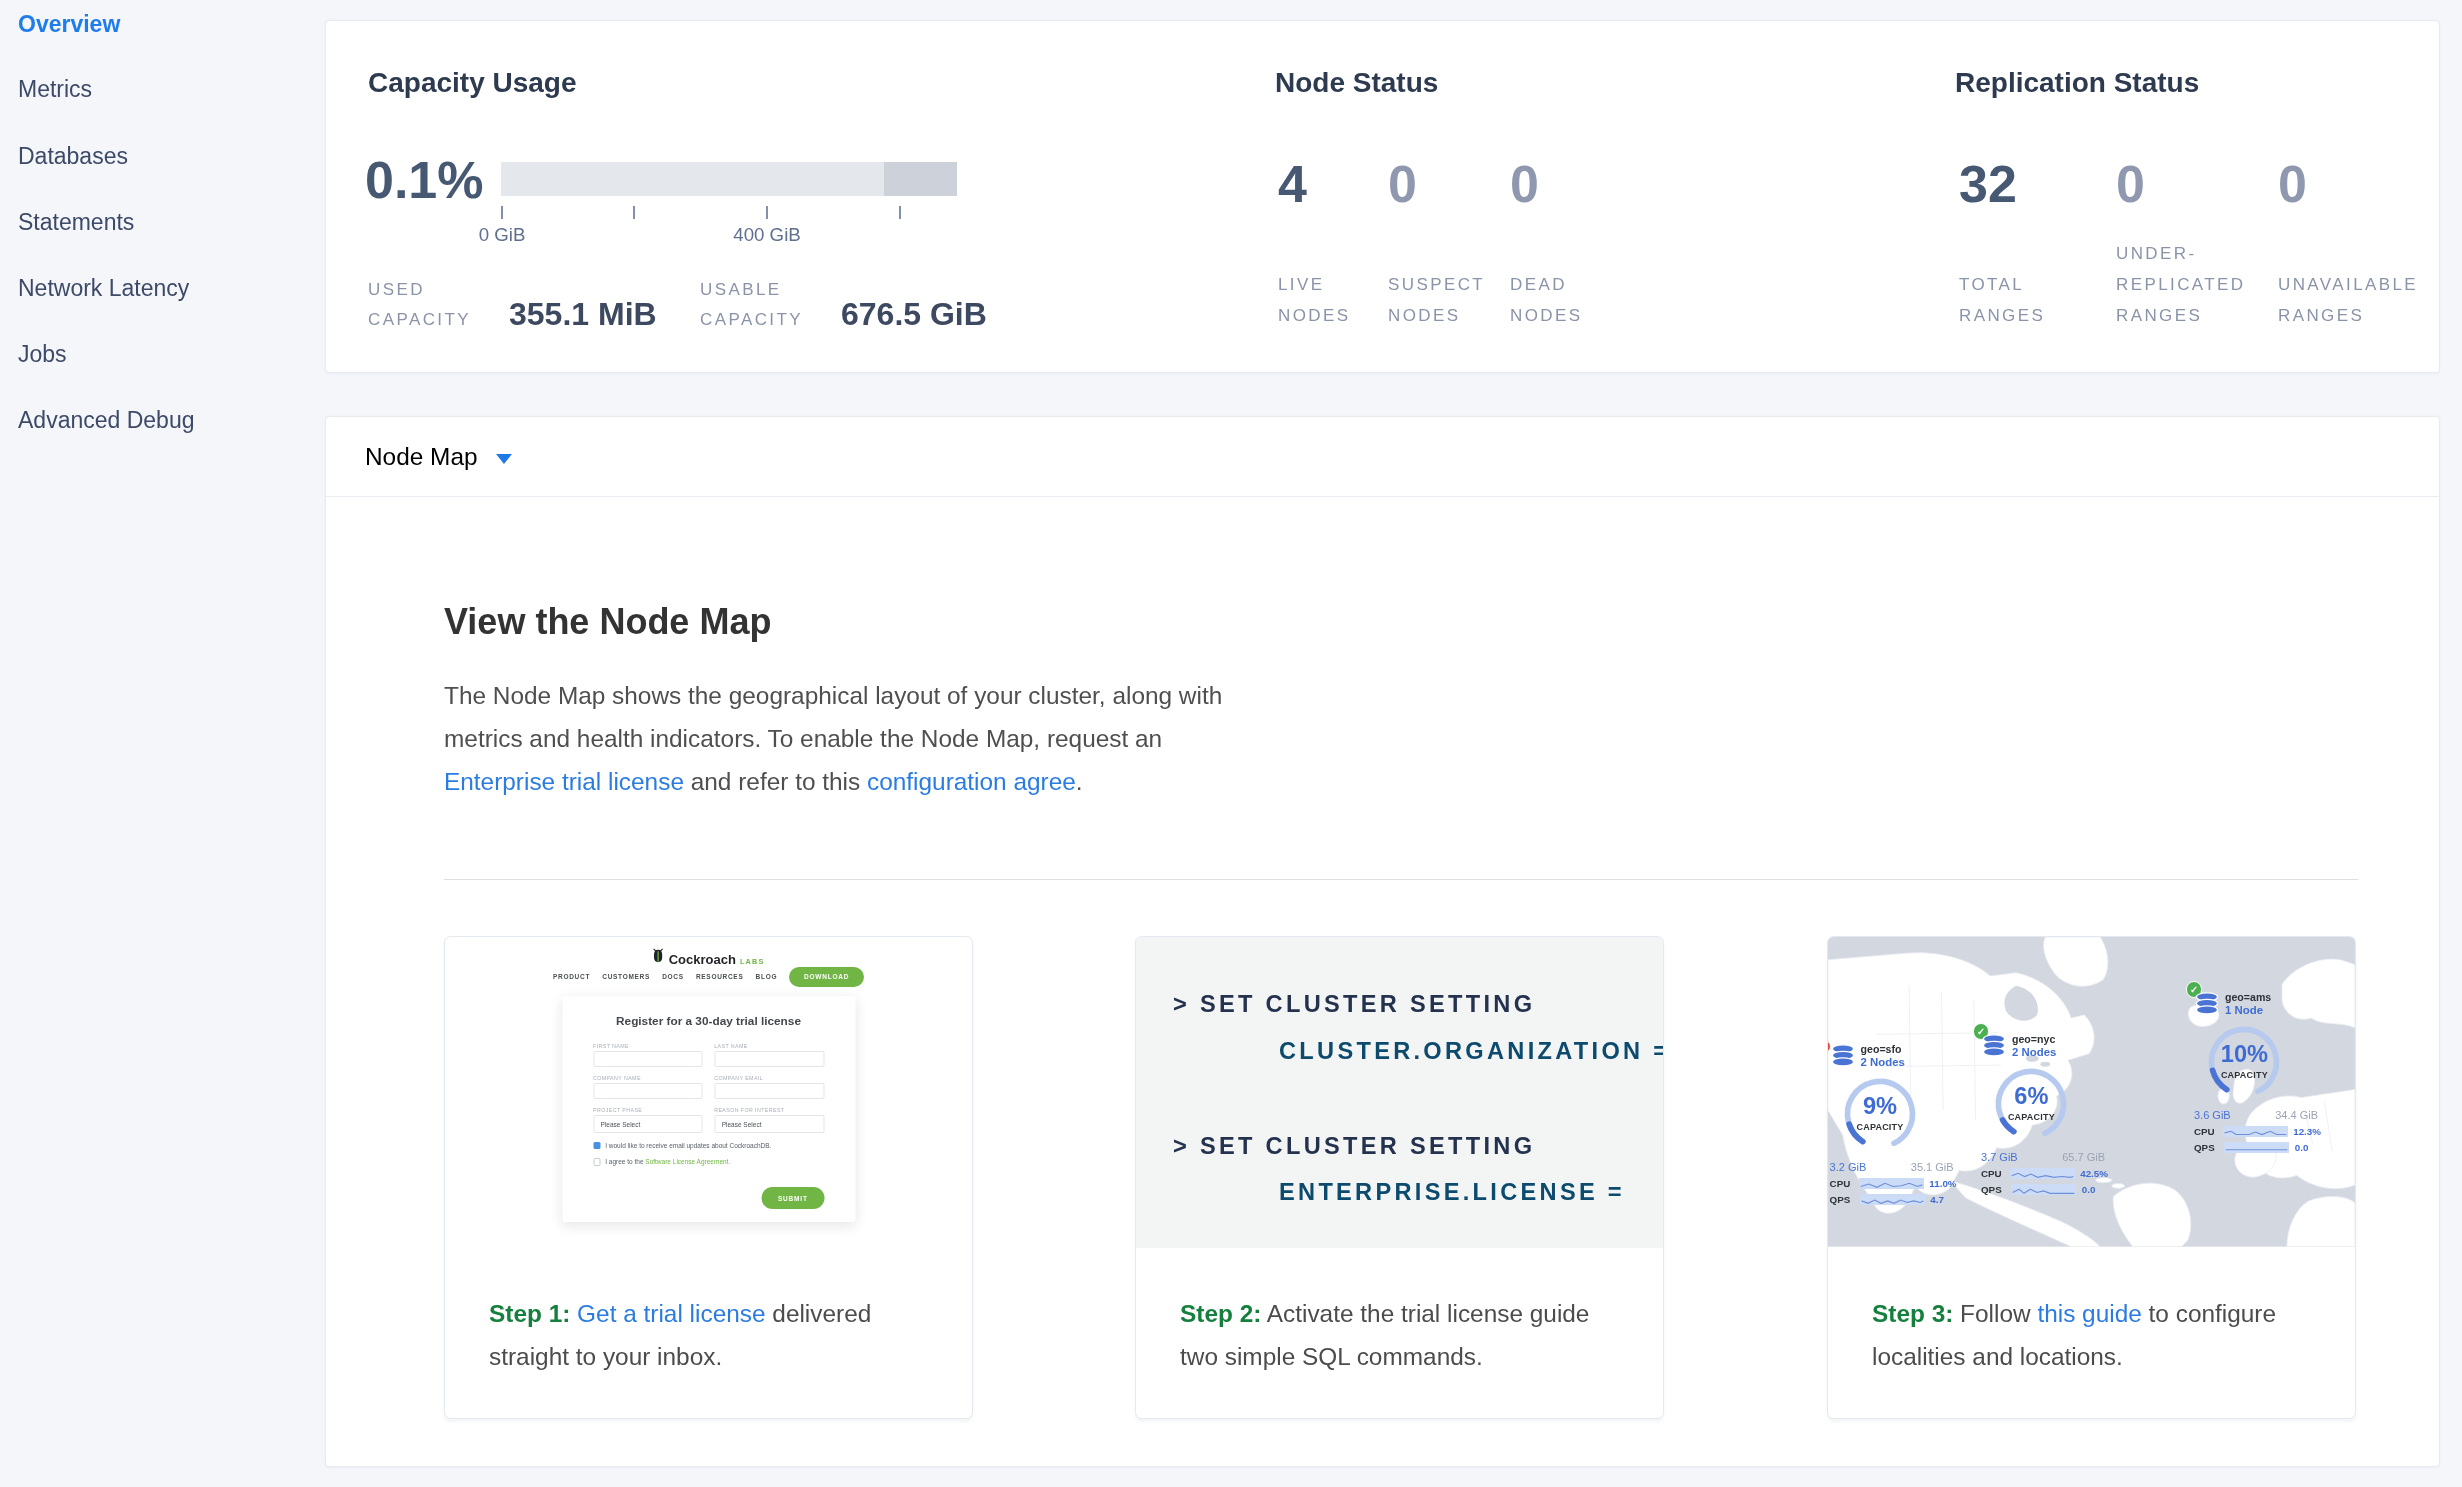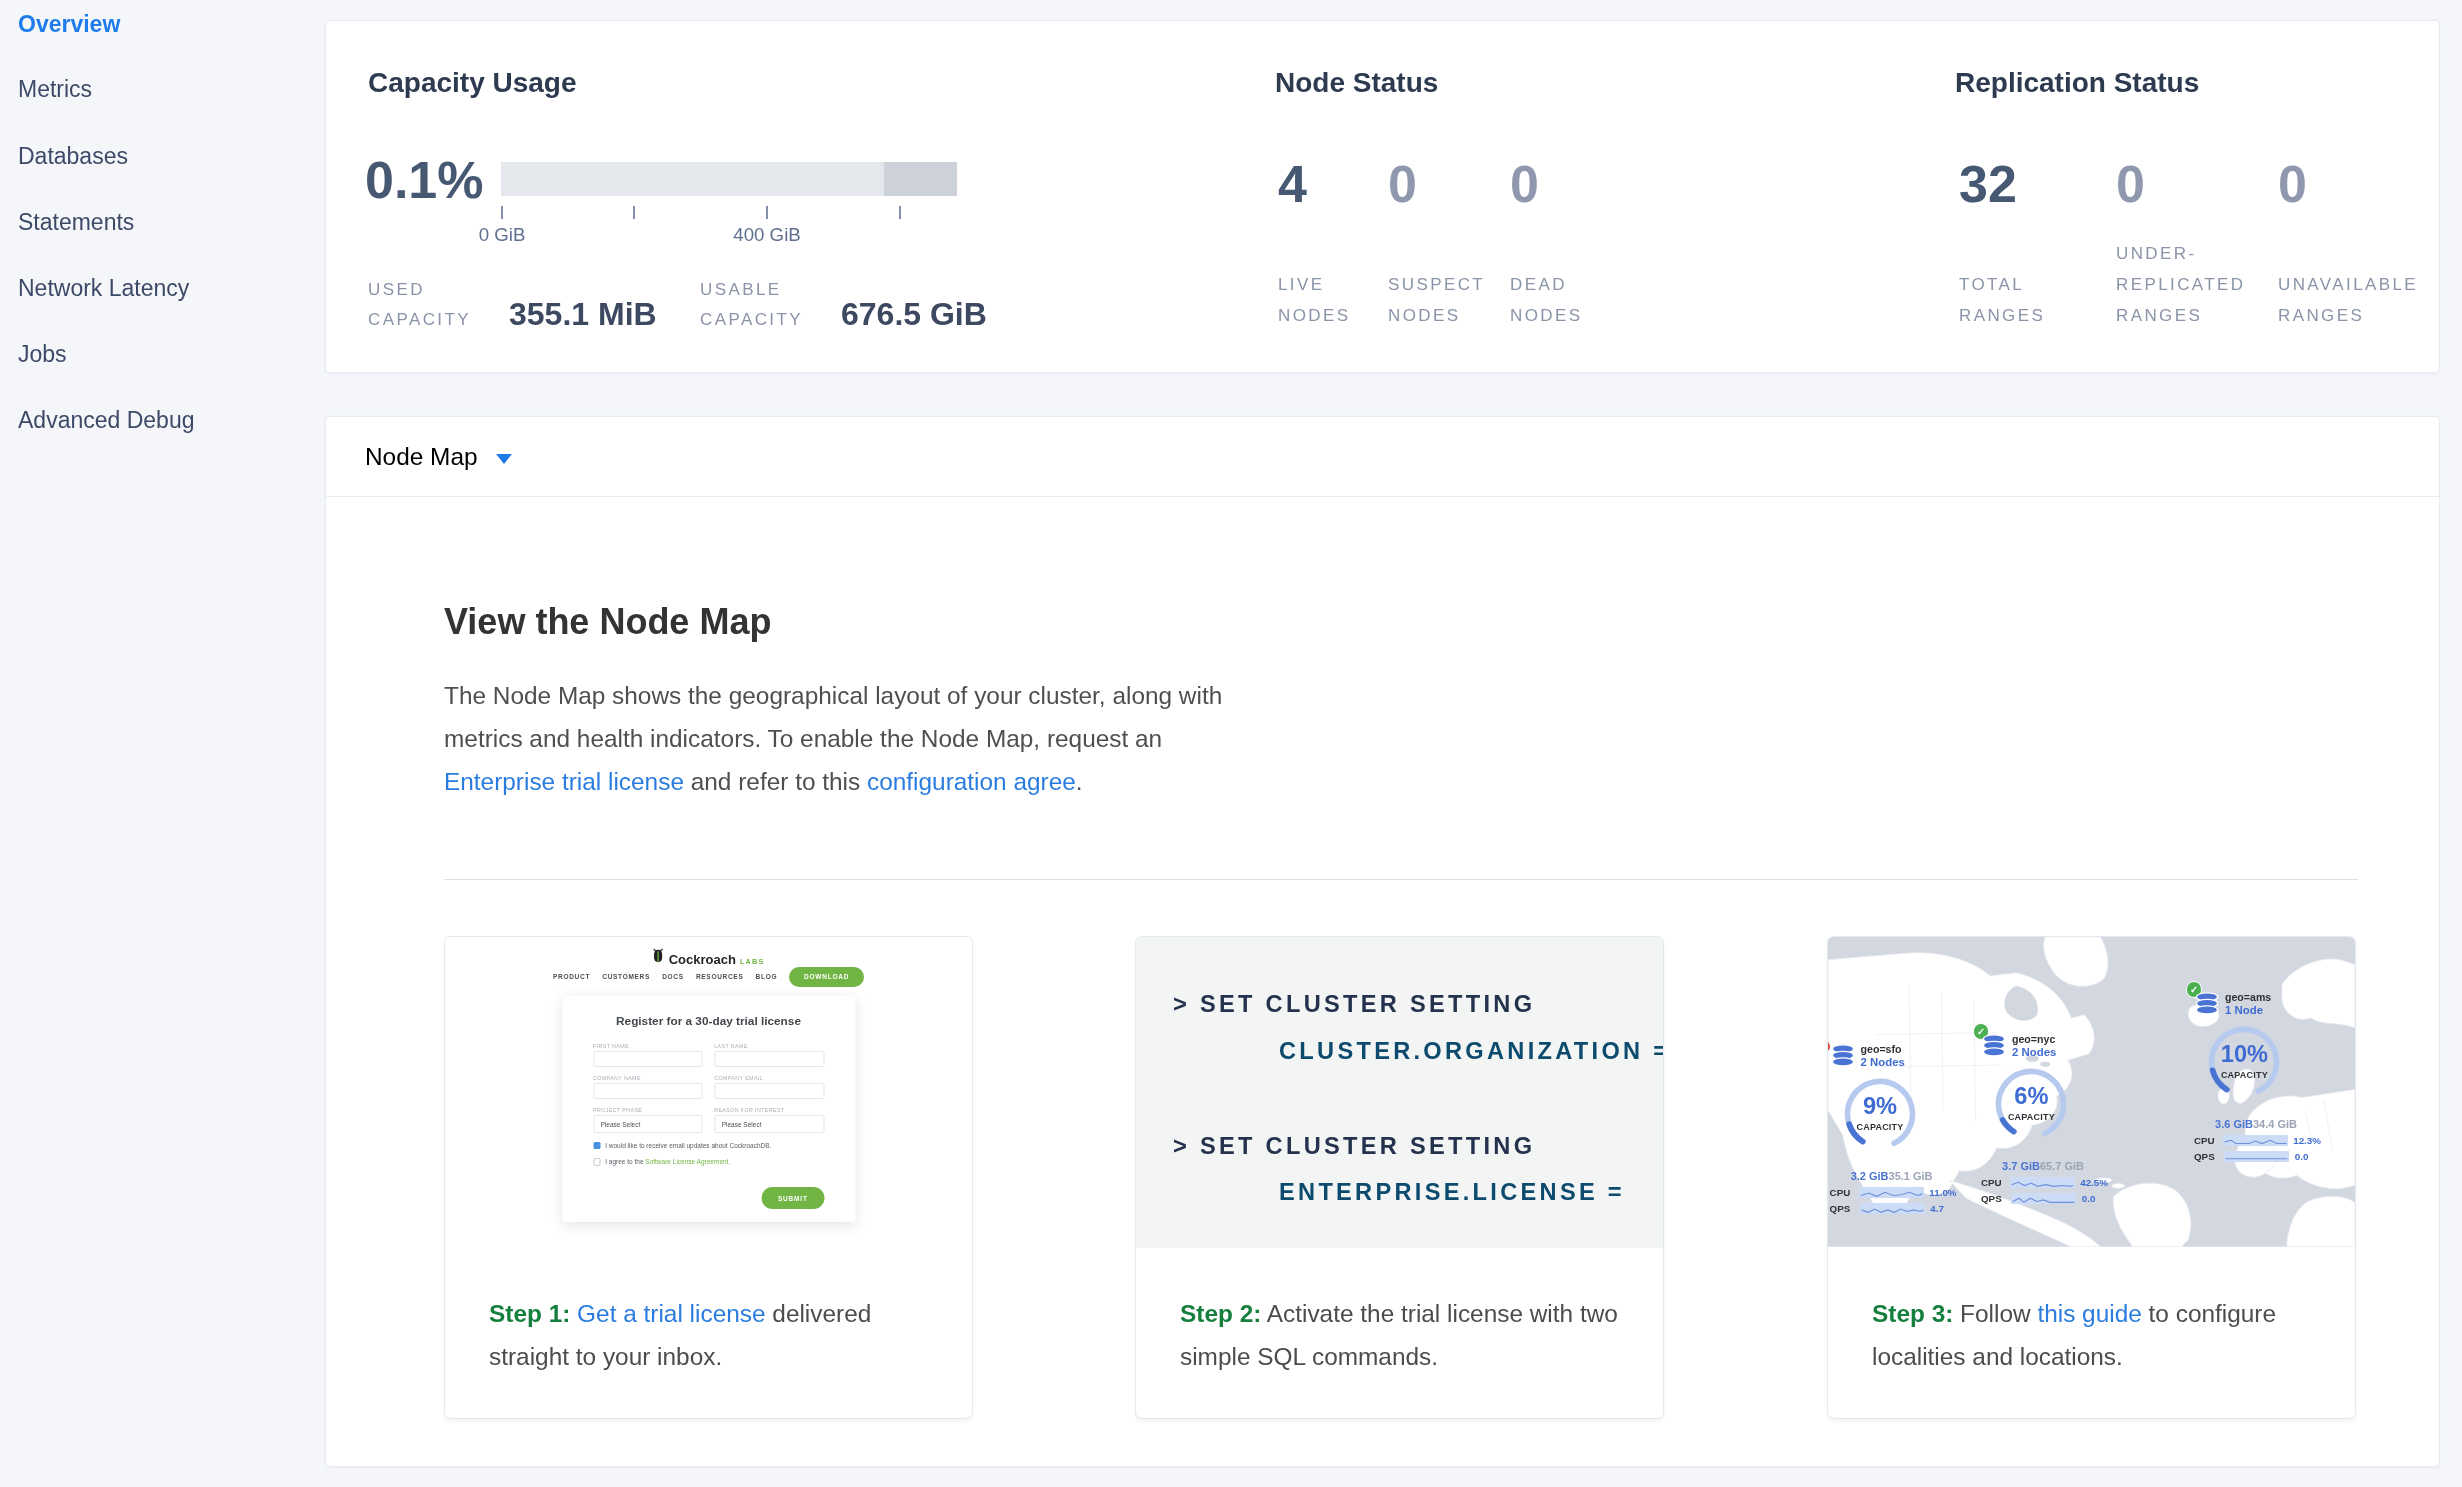--- a/index.html
+++ b/index.html
@@ -90,21 +90,21 @@
   .db-icon { position:absolute; left:0; top:0.8px; }
   .cl-name { font-size:10.6px; font-weight:800; color:#2e3237; line-height:12.2px; }
   .cl-nodes { font-size:11.4px; font-weight:800; color:#3f6cd2; line-height:14px; }
   .badge { position:absolute; border-radius:50%; display:flex; align-items:center; justify-content:center; }
   .badge.ok { width:16.3px; height:16.3px; background:#4caf50; border:1.6px solid #fff; left:-8.1px; top:-9.8px;
               color:#fff; font-size:9.8px; font-weight:800; }
   .badge.alert { width:13px; height:13px; background:#e14b41; border:1.6px solid #fff; left:-11.4px; top:-3.3px; }
   .gauge { position:relative; width:78px; height:78px; margin:3.3px 0 0 11.4px; }
   .g-pct { position:absolute; width:100%; text-align:center; top:18px; font-size:23.6px; font-weight:800; color:#3f6cd2; }
   .g-cap { position:absolute; width:100%; text-align:center; top:47px; font-size:9px; font-weight:800; color:#2e3237; letter-spacing:0.2px; }
-  .gib { display:flex; justify-content:center; width:124px; margin-top:17px; font-size:11px; font-weight:700; }
+  .gib { display:flex; justify-content:space-between; width:124px; margin-top:8px; font-size:11px; font-weight:400; }
   .gib-used { color:#4a74d4; } .gib-total { color:#9ba3b5; }
   .srow { display:flex; align-items:center; gap:5.7px; margin-top:4.9px; }
   .s-label { width:24.4px; font-size:9.8px; font-weight:800; color:#2e3237; }
   .spark { width:65px; height:10.6px; background:#cddcf6; }
   .s-val { font-size:9.8px; font-weight:800; color:#3f6cd2; }
 </style>
 </head>
 <body>
 
 <div id="app">
@@ -246,21 +246,21 @@
       <div class="card-media code-area">
         <div class="code-group">
           <div class="code-line"><span>&gt;</span> <span>SET CLUSTER SETTING</span></div>
           <div class="code-arg">CLUSTER.ORGANIZATION =</div>
         </div>
         <div class="code-group">
           <div class="code-line"><span>&gt;</span> <span>SET CLUSTER SETTING</span></div>
           <div class="code-arg">ENTERPRISE.LICENSE =</div>
         </div>
       </div>
-      <p class="caption"><b>Step 2:</b><span> Activate the trial license with two simple SQL commands.</span></p>
+      <p class="caption"><b>Step 2:</b><span> Activate the trial license guide two simple SQL commands.</span></p>
     </div>
 
     <div class="card" id="card-3">
       <div class="card-media">
         <svg class="map-bg" viewBox="0 0 650 382" preserveAspectRatio="none">
           <rect x="0" y="0" width="650" height="382" fill="#d3d7e0"></rect>
           <g fill="#ffffff" stroke="#e9ebf0" stroke-width="1">
             <path d="M268,0 L336,0 C344,14 350,34 340,52 C322,66 296,62 282,48 C270,34 262,14 268,0 Z"></path>
             <path d="M448,86 c14,-6 30,-2 34,8 c2,10 -10,18 -24,16 c-12,-2 -18,-16 -10,-24 Z"></path>
             <path d="M0,28 L96,20 C140,16 180,30 200,48 L232,44 C268,52 292,76 300,100 L316,96 C330,110 332,130 322,144 L296,152 C306,168 300,188 282,196 C286,214 272,230 252,232 C246,252 228,264 208,260 C200,280 182,292 162,288 L150,310 C136,322 118,320 108,308 L96,330 C84,344 66,344 58,332 L42,306 C30,288 22,266 18,244 L0,214 Z"></path>

